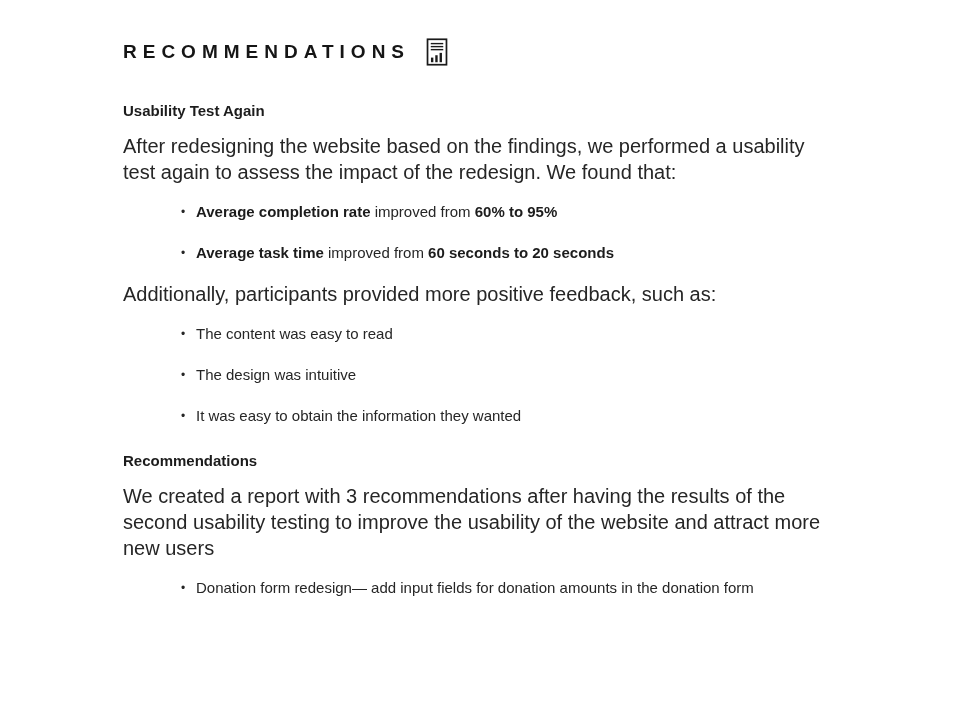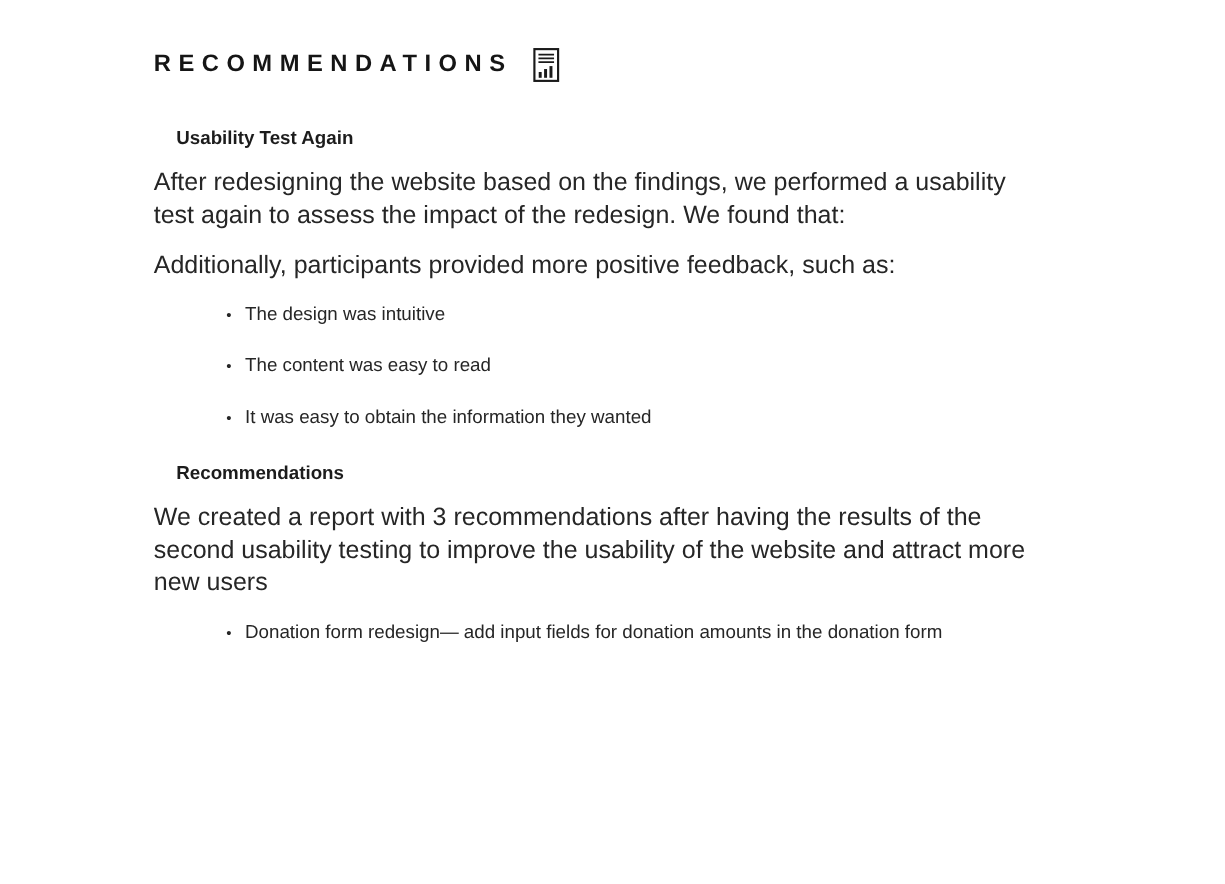--- a/index.html
+++ b/index.html
@@ -34,21 +34,21 @@
   .doc-icon {
     display: inline-flex;
     align-items: center;
     justify-content: center;
     width: 28px;
     height: 28px;
   }
   h2.section-heading {
     font-size: 15px;
     font-weight: 700;
-    margin: 23px 0 0 18px;
+    margin: 23px 0 0 0;
     color: #1c1c1c;
   }
   p.para {
     font-size: 20px;
     line-height: 26px;
     margin: 14px 0 0 0;
     max-width: 718px;
     color: #262626;
   }
   ul.bullets {
@@ -93,26 +93,30 @@
         <rect x="10.4" y="16.0" width="2.2" height="6.5" fill="#1a1a1a"></rect>
         <rect x="14.4" y="13.8" width="2.2" height="8.7" fill="#1a1a1a"></rect>
       </svg>
     </span>
   </div>
 
   <h2 class="section-heading">Usability Test Again</h2>
 
   <p class="para">After redesigning the website based on the findings, we performed a usability test again to assess the impact of the redesign. We found that:</p>
 
+  <ul class="bullets">
+    <li><b class="strong">Average completion rate</b><span> improved from </span><b class="strong">60% to 95%</b></li>
+    <li><b class="strong">Average task time</b><span> improved from </span><b class="strong">60 seconds to 20 seconds</b></li>
+  </ul>
 
   <p class="para">Additionally, participants provided more positive feedback, such as:</p>
 
   <ul class="bullets">
+    <li>The content was easy to read</li>
     <li>The design was intuitive</li>
-    <li>The content was easy to read</li>
     <li>It was easy to obtain the information they wanted</li>
   </ul>
 
   <h2 class="section-heading">Recommendations</h2>
 
   <p class="para">We created a report with 3 recommendations after having the results of the second usability testing to improve the usability of the website and attract more new users</p>
 
   <ul class="bullets">
     <li>Donation form redesign— add input fields for donation amounts in the donation form</li>
   </ul>

